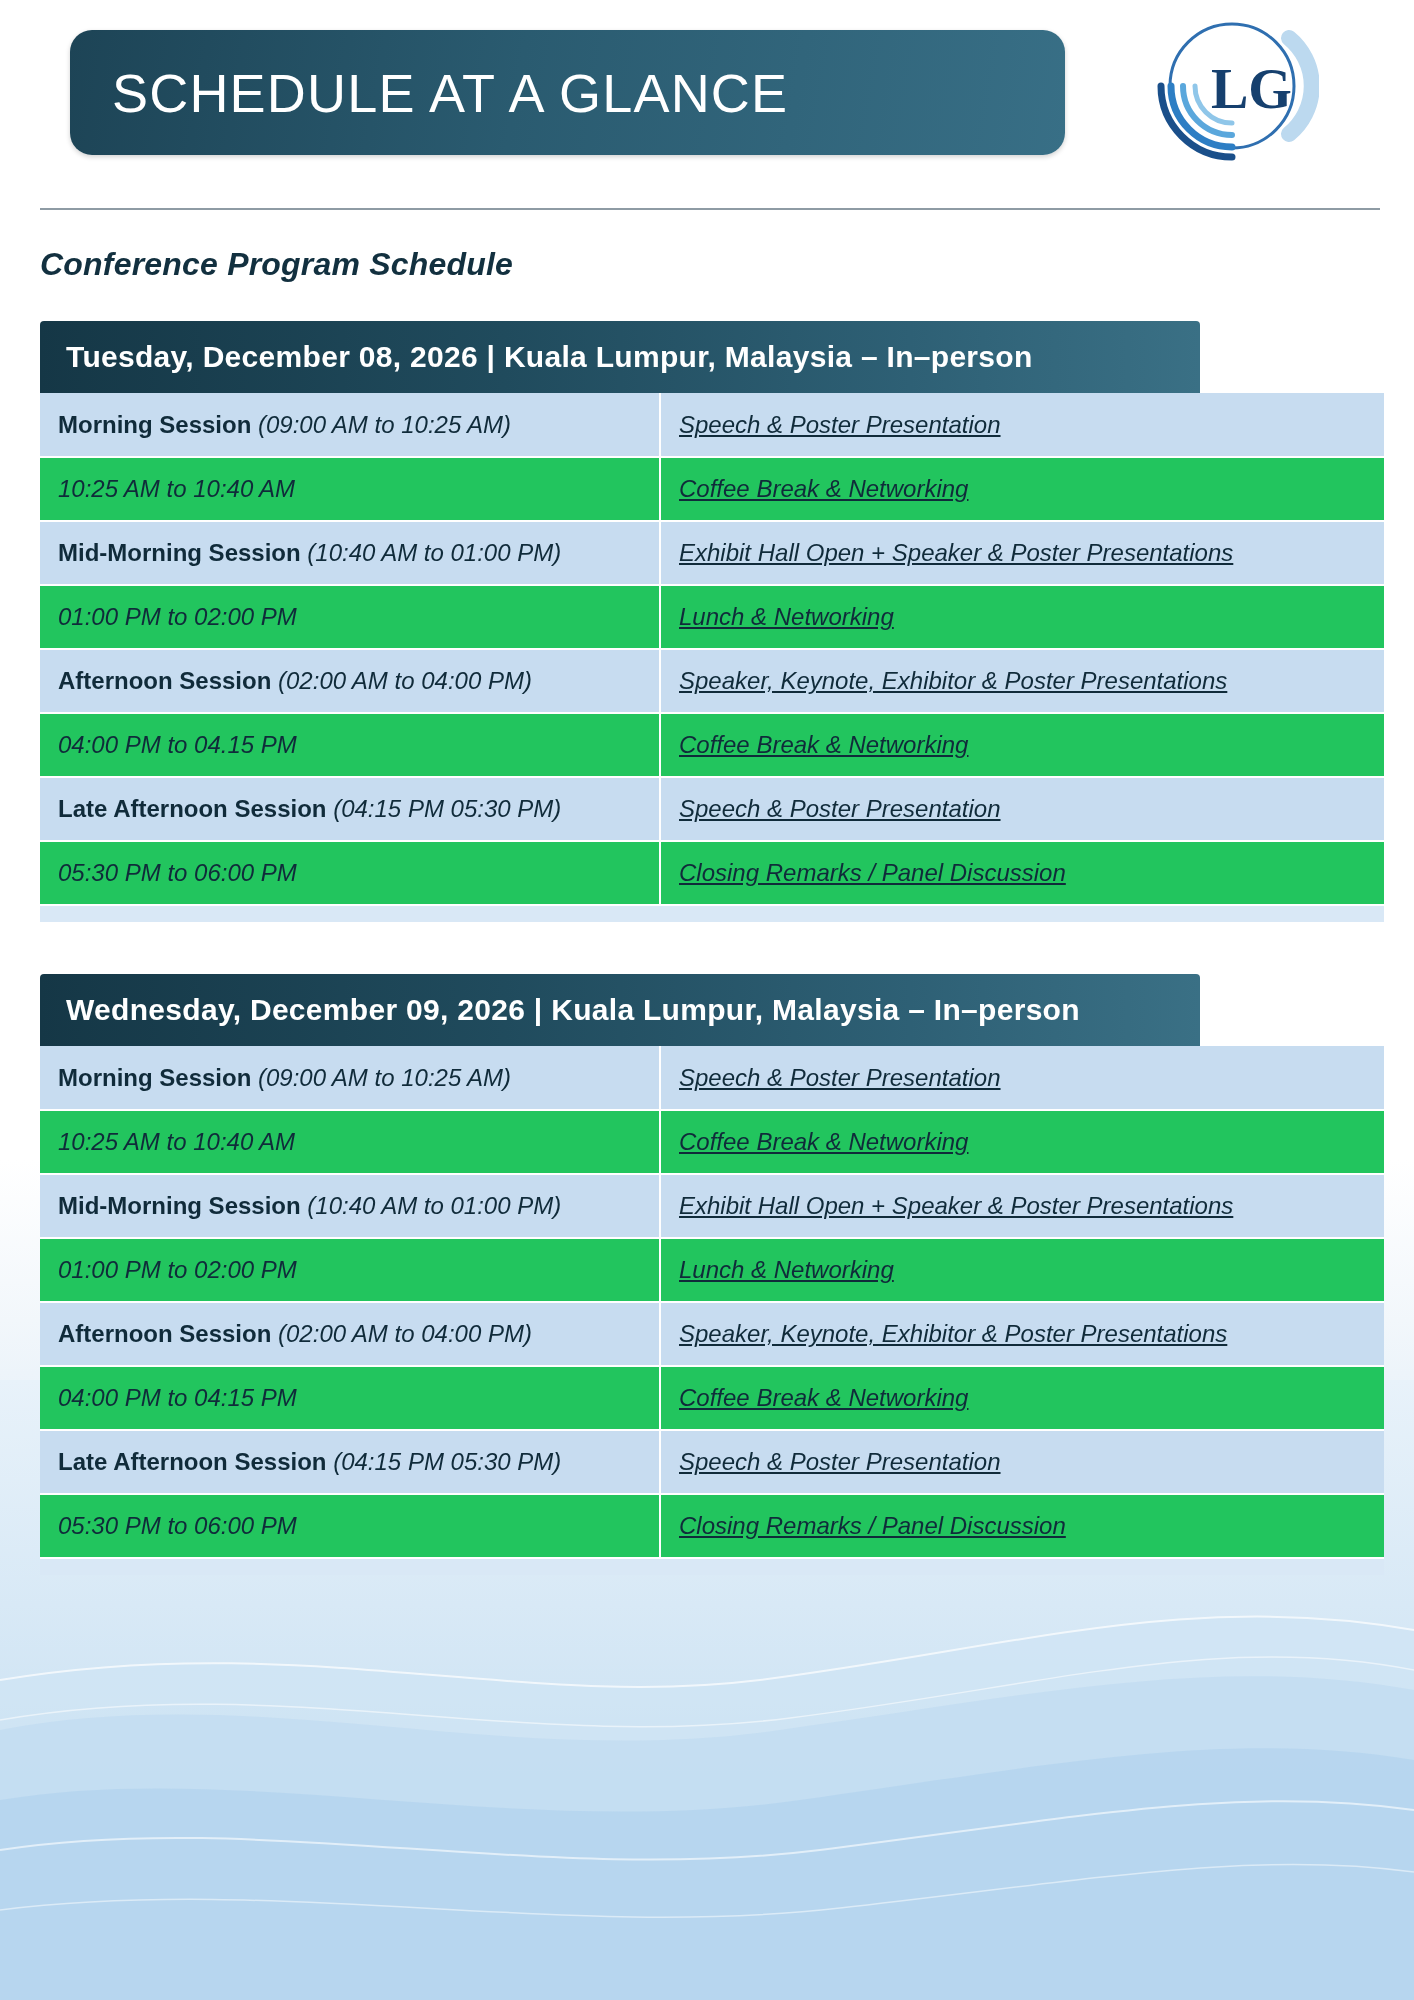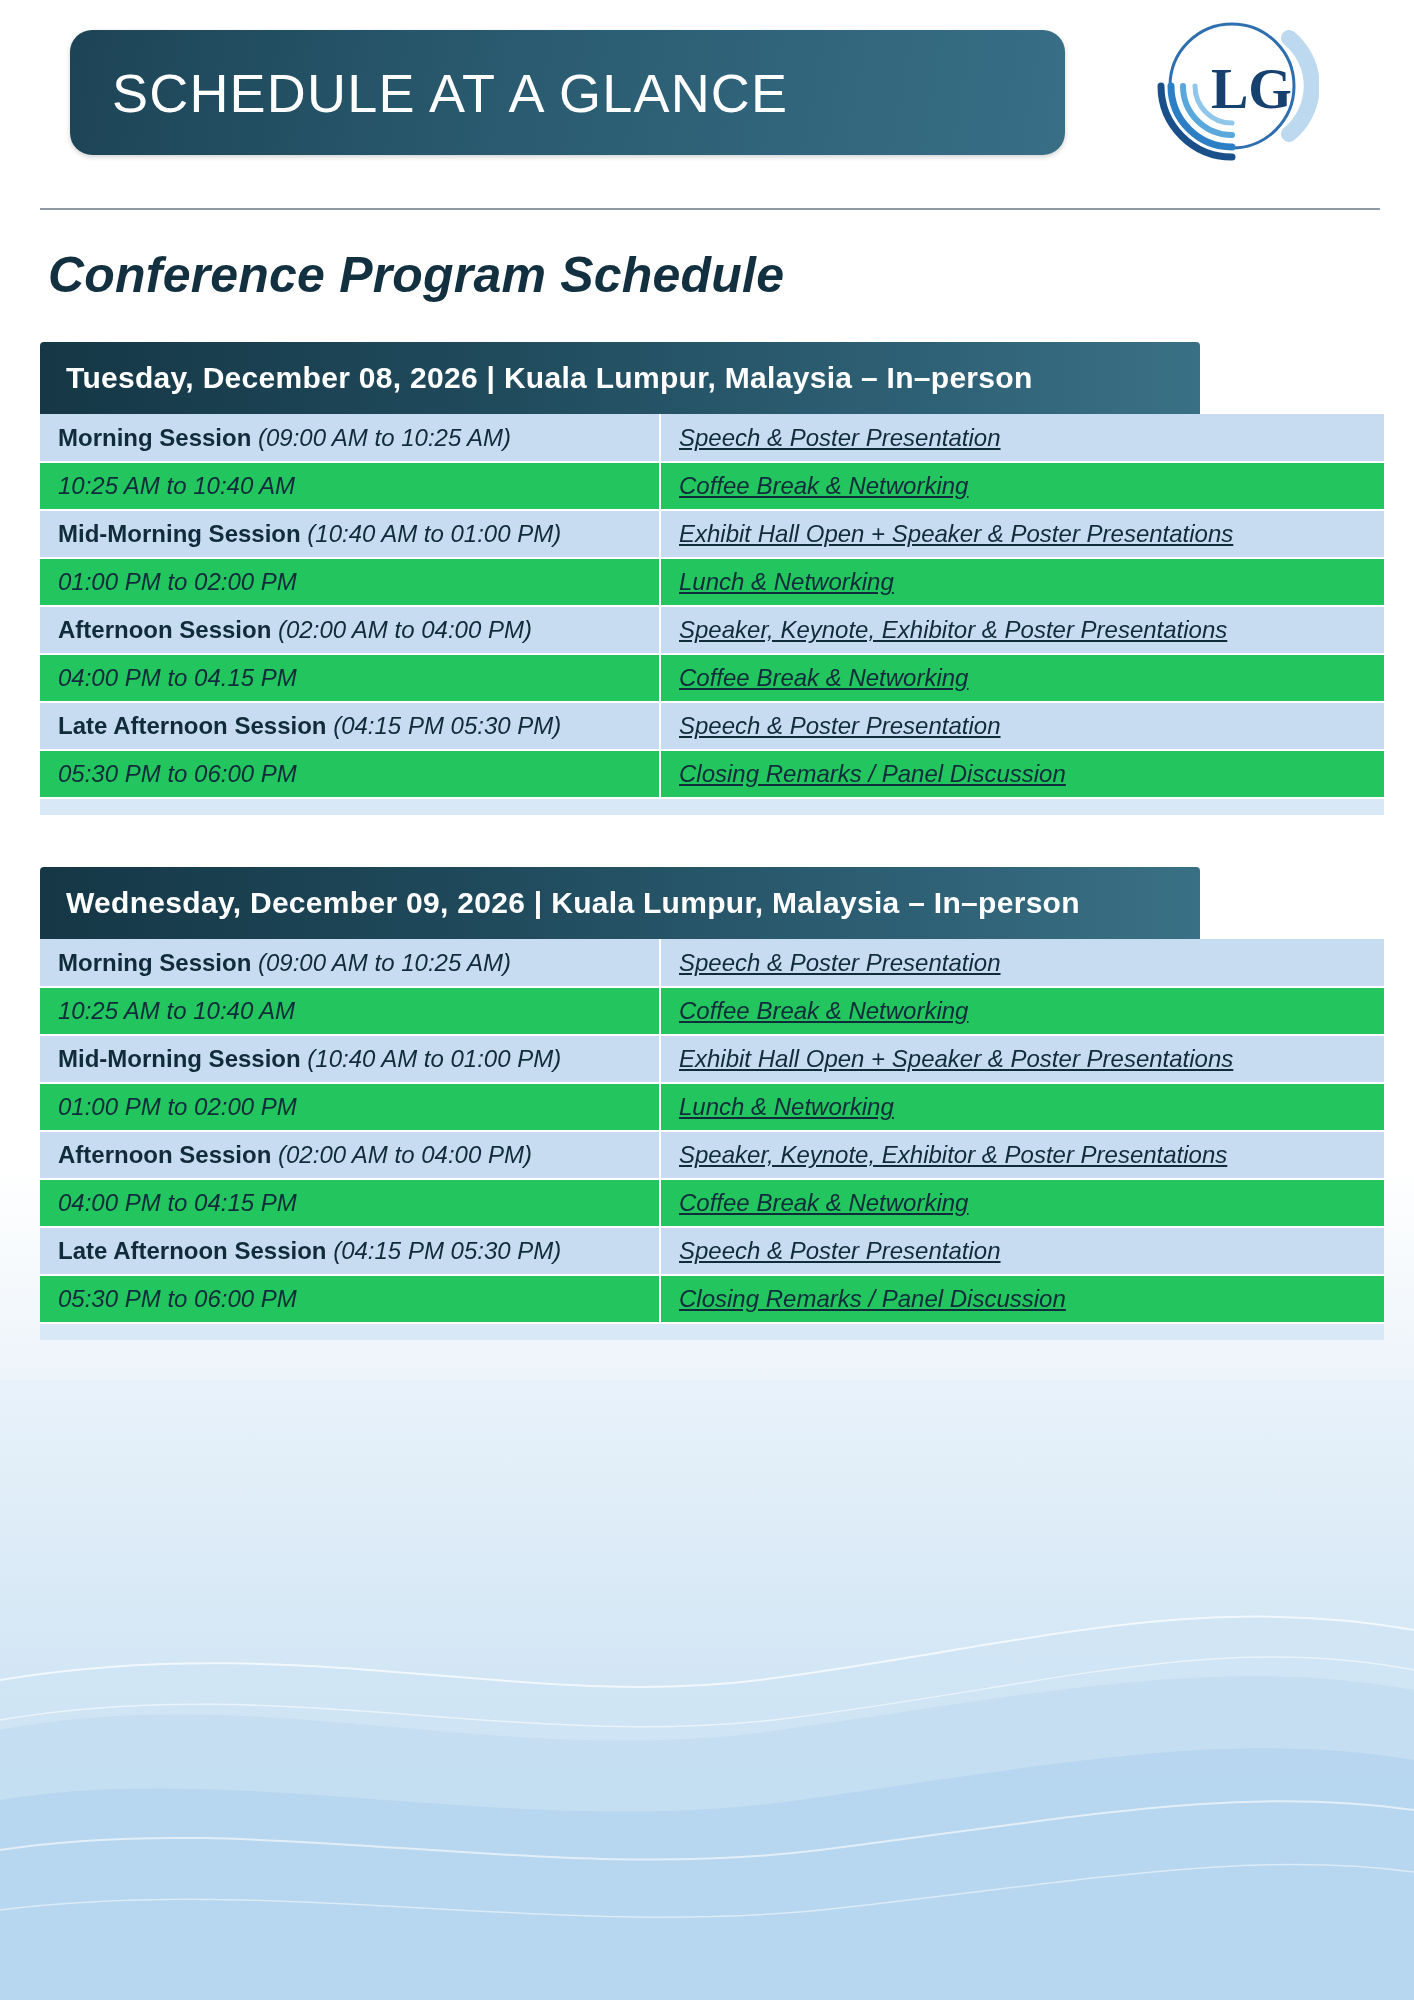--- a/index.html
+++ b/index.html
@@ -75,22 +75,22 @@
     margin: 18px 0 0 0;
     height: 2px;
     background: #7a8a94;
     opacity: .85;
     width: 1340px;
     margin-left: 0;
   }
 
   .subtitle {
     margin-top: 36px;
-    margin-left: 8px;
-    font-size: 50px;
+    margin-left: 0;
+    font-size: 32px;
     font-style: italic;
     font-weight: 700;
     color: #12303f;
     letter-spacing: .2px;
   }
 
   
   .day-block { margin-top: 38px; }
   .day-block.second { margin-top: 52px; }
 
@@ -109,21 +109,21 @@
     font-weight: 600;
     letter-spacing: .3px;
   }
 
   table.schedule {
     width: 1344px;
     border-collapse: collapse;
     table-layout: fixed;
   }
   table.schedule td {
-    height: 48px;
+    height: 64px;
     vertical-align: middle;
     font-size: 24px;
     color: #102b3a;
     padding: 0 18px;
     border-bottom: 2px solid #ffffff;
     border-right: 2px solid #ffffff;
     font-style: italic;
   }
   table.schedule td.col-left { width: 620px; }
   table.schedule td.col-right { width: 724px; border-right: none; text-decoration: underline; }

